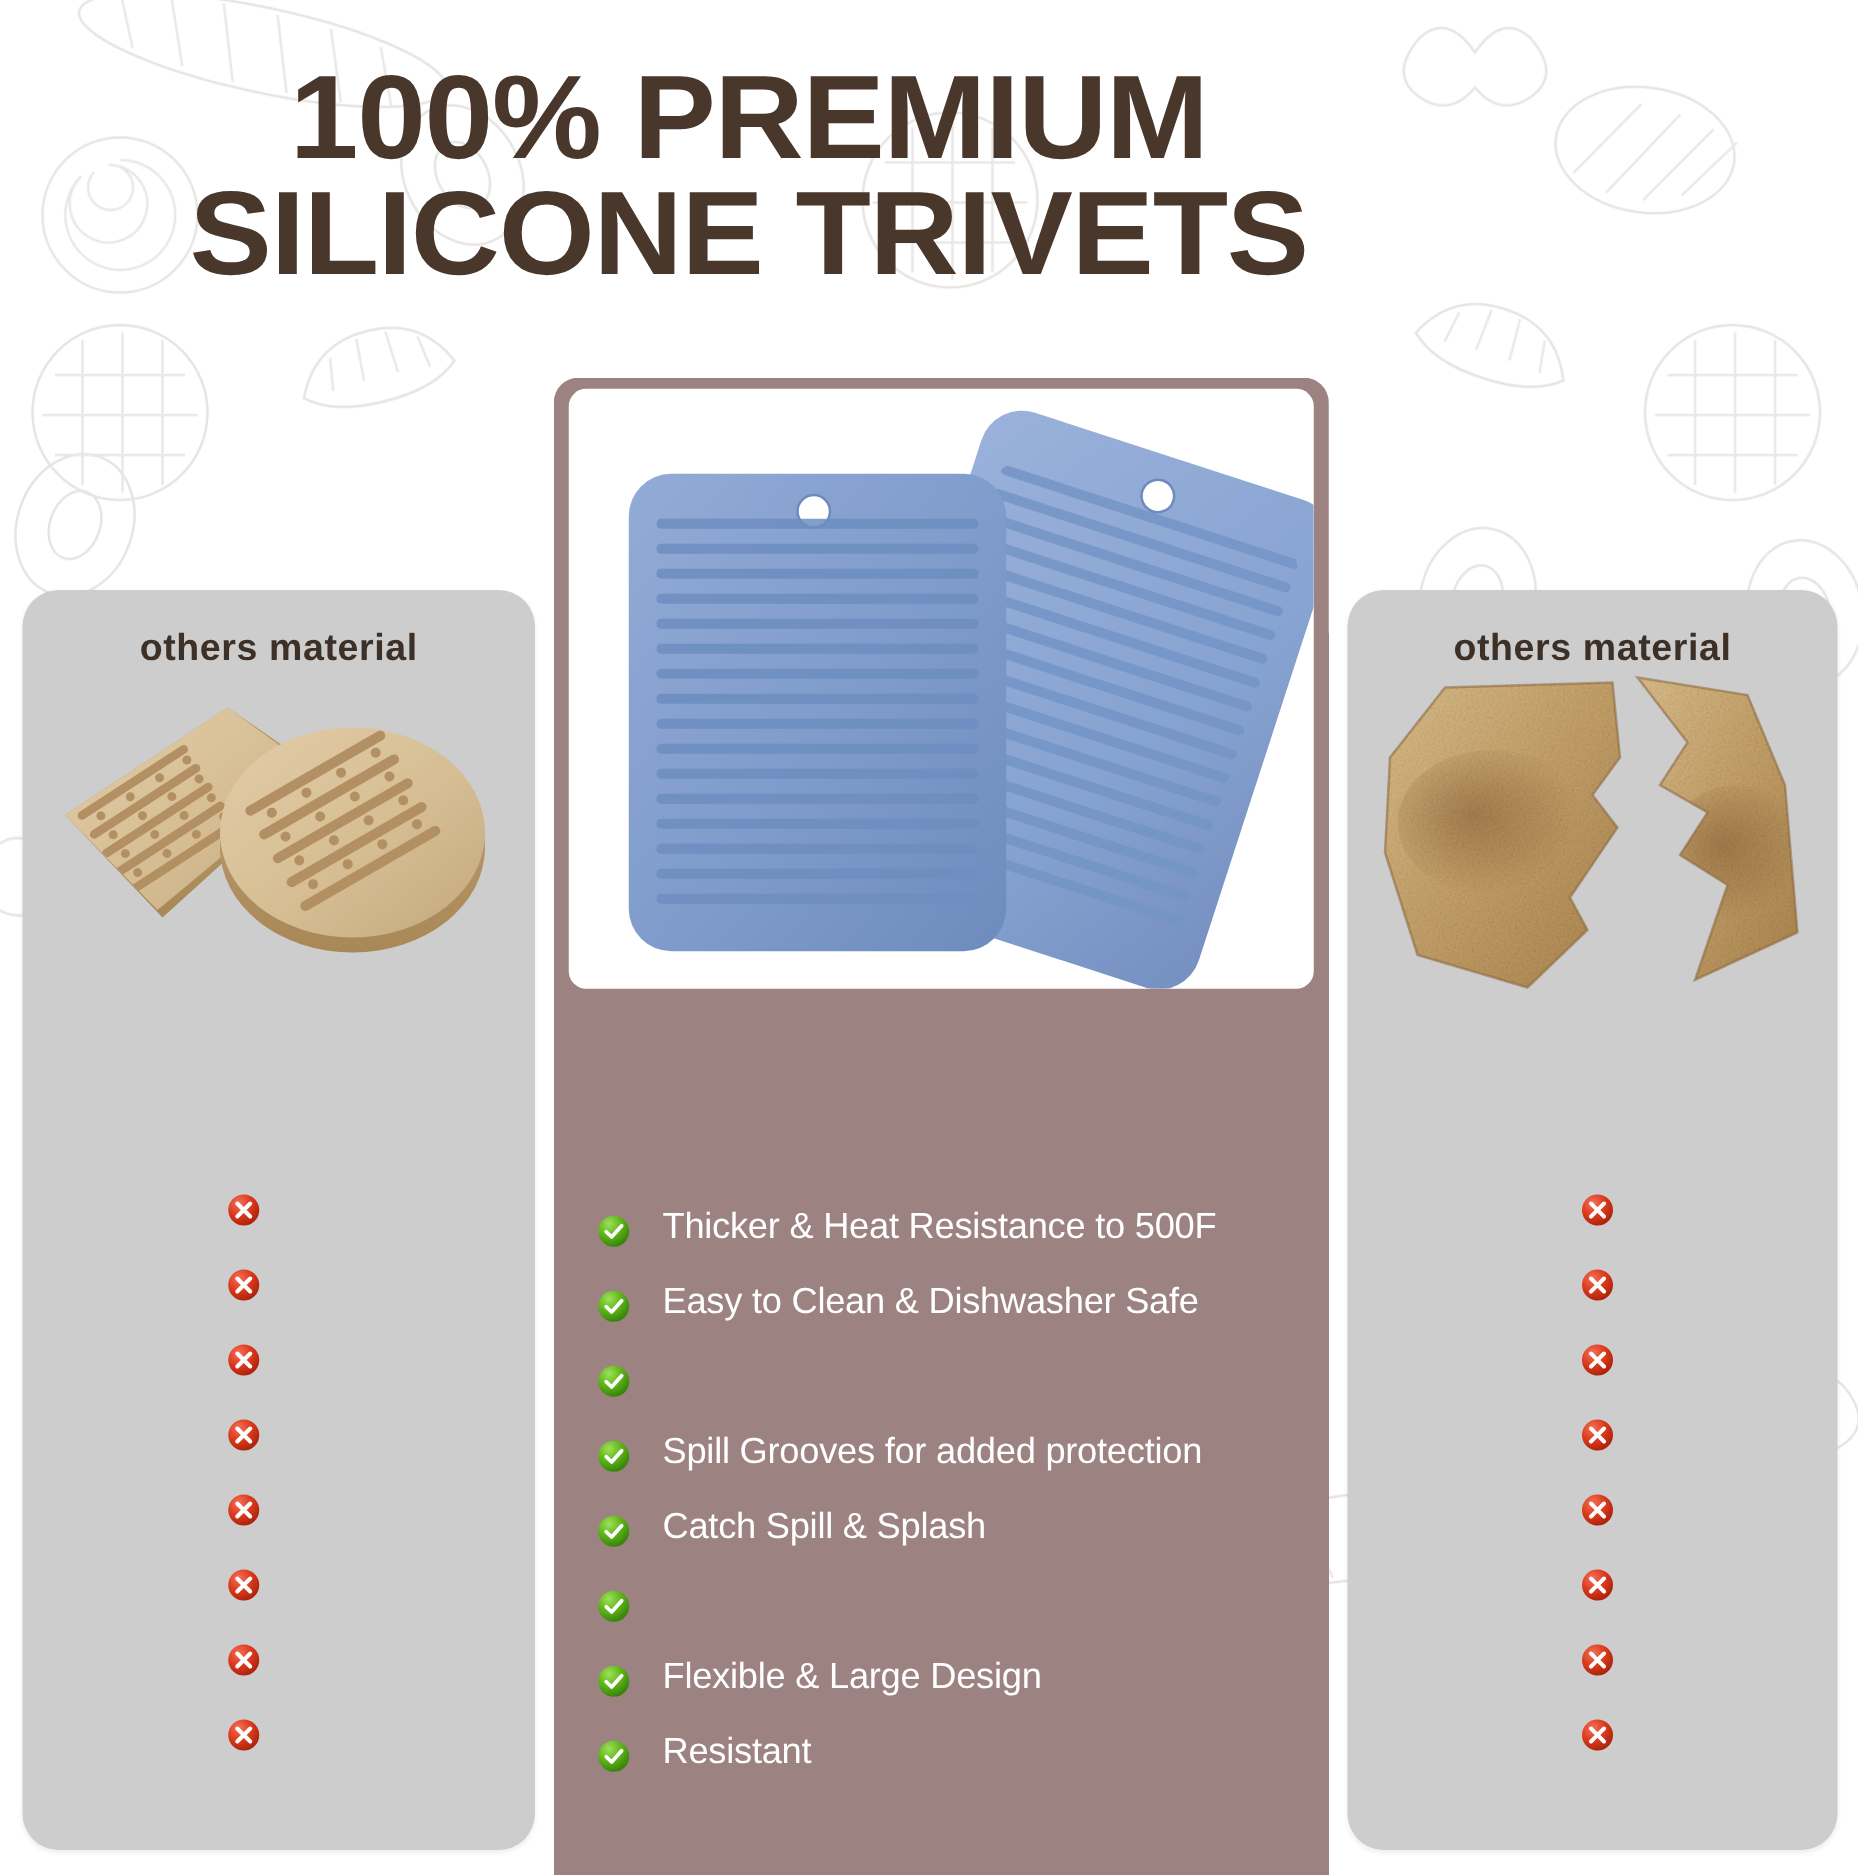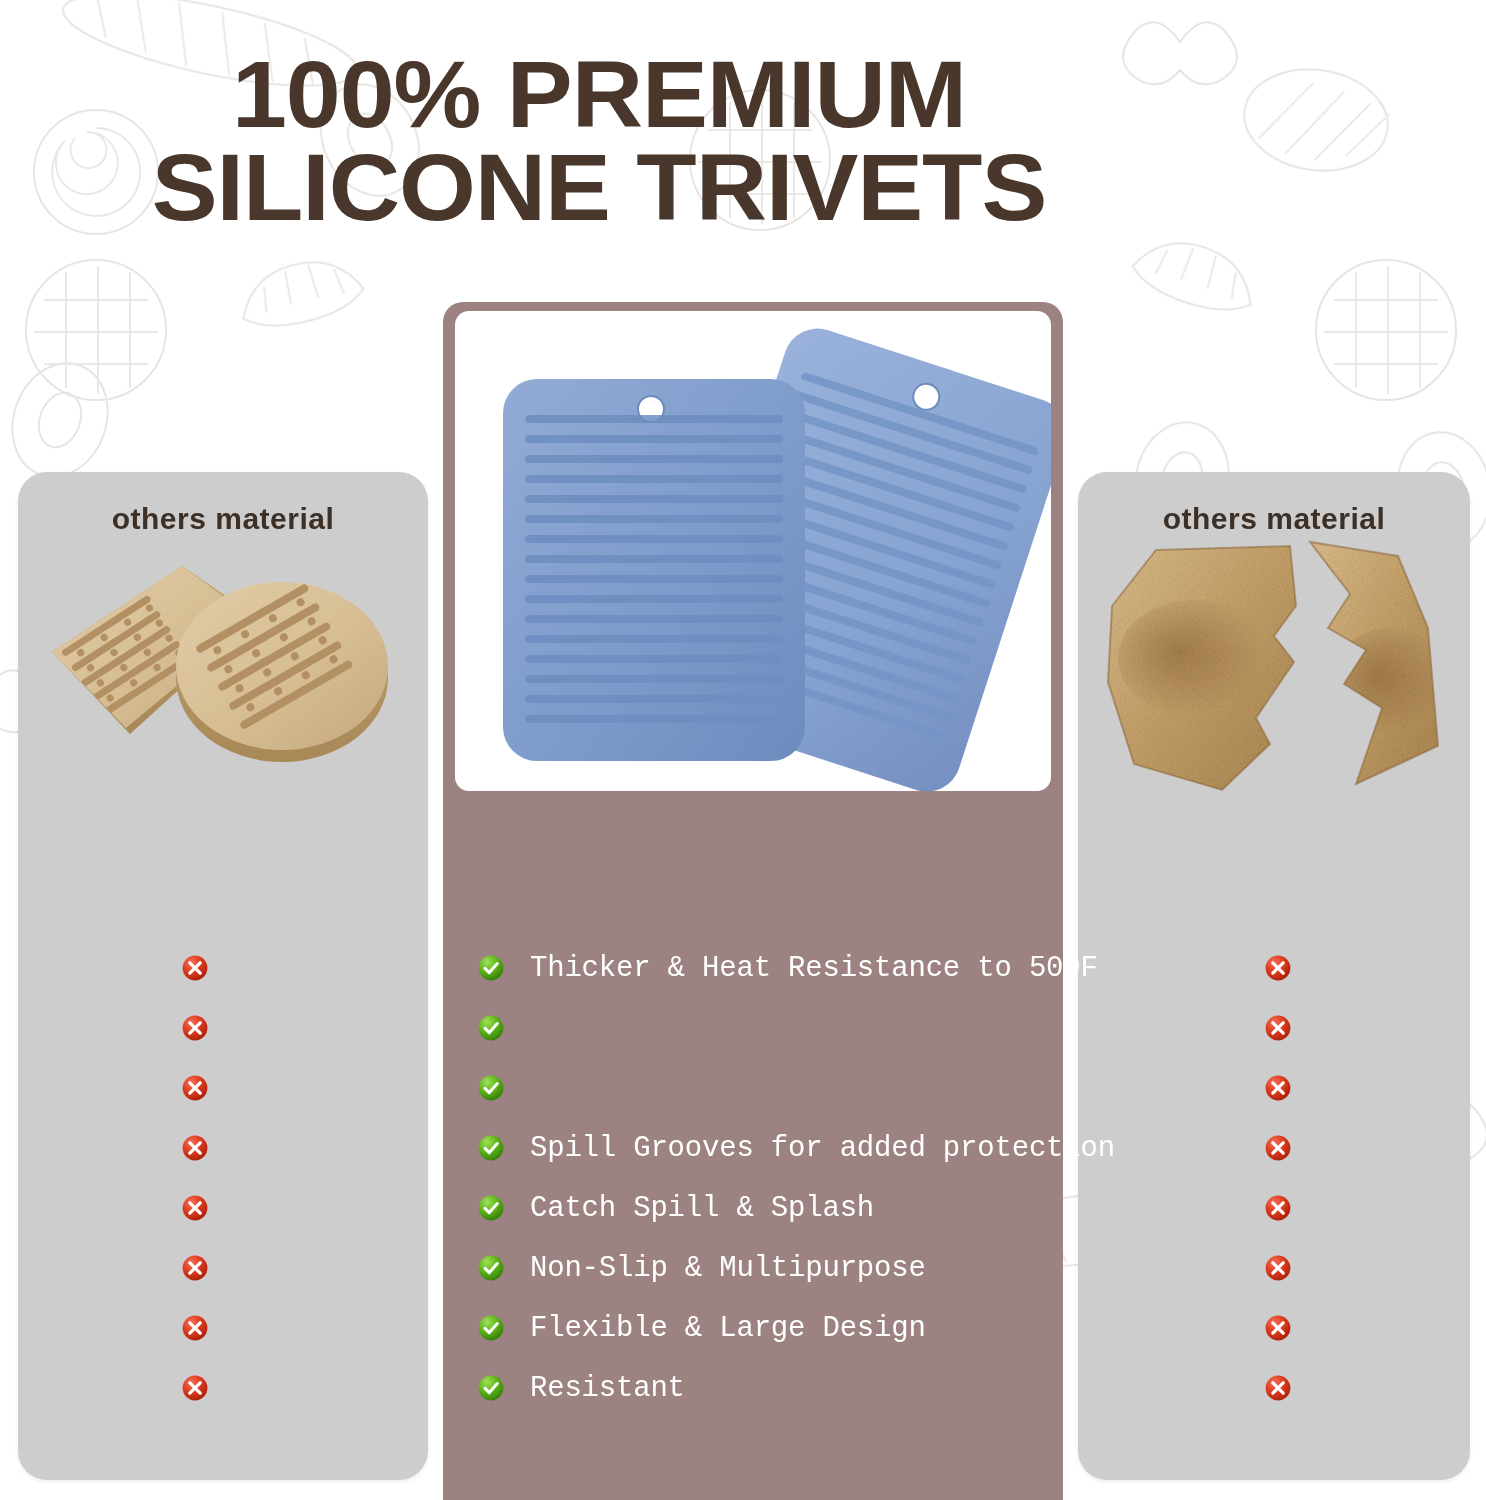--- a/index.html
+++ b/index.html
@@ -103,23 +103,22 @@
   
   .feature-list {
     position: absolute;
     left: 478px;
     top: 938px;
     width: 580px;
     z-index: 5;
   }
   .feature-row {
     display: flex;
-    align-items: center;
+    align-items: flex-end;
     height: 60px;
-    font-family: Liberation Mono, monospace;
   }
   .feature-text {
     font-size: 29px;
     color: #ffffff;
     margin-left: 26px;
     white-space: nowrap;
     letter-spacing: -0.2px;
   }
 
   .check-icon, .x-icon {
@@ -444,20 +443,21 @@
         <circle cx="13" cy="13" r="12.4" fill="url(#cg)"></circle>
         <path d="M7,13.4 L11.3,17.6 L19.3,8.6" fill="none" stroke="#fff" stroke-width="3" stroke-linecap="round" stroke-linejoin="round"></path>
       </svg>
     <span class="feature-text">Thicker &amp; Heat Resistance to 500F</span>
   </div>
   <div class="feature-row">
     <svg class="check-icon" viewBox="0 0 26 26" xmlns="http://www.w3.org/2000/svg">
         <circle cx="13" cy="13" r="12.4" fill="url(#cg)"></circle>
         <path d="M7,13.4 L11.3,17.6 L19.3,8.6" fill="none" stroke="#fff" stroke-width="3" stroke-linecap="round" stroke-linejoin="round"></path>
       </svg>
+    <span class="feature-text">Easy to Clean &amp; Dishwasher Safe</span>
   </div>
   <div class="feature-row">
     <svg class="check-icon" viewBox="0 0 26 26" xmlns="http://www.w3.org/2000/svg">
         <circle cx="13" cy="13" r="12.4" fill="url(#cg)"></circle>
         <path d="M7,13.4 L11.3,17.6 L19.3,8.6" fill="none" stroke="#fff" stroke-width="3" stroke-linecap="round" stroke-linejoin="round"></path>
       </svg>
   </div>
   <div class="feature-row">
     <svg class="check-icon" viewBox="0 0 26 26" xmlns="http://www.w3.org/2000/svg">
         <circle cx="13" cy="13" r="12.4" fill="url(#cg)"></circle>
@@ -470,21 +470,20 @@
         <circle cx="13" cy="13" r="12.4" fill="url(#cg)"></circle>
         <path d="M7,13.4 L11.3,17.6 L19.3,8.6" fill="none" stroke="#fff" stroke-width="3" stroke-linecap="round" stroke-linejoin="round"></path>
       </svg>
     <span class="feature-text">Catch Spill &amp; Splash</span>
   </div>
   <div class="feature-row">
     <svg class="check-icon" viewBox="0 0 26 26" xmlns="http://www.w3.org/2000/svg">
         <circle cx="13" cy="13" r="12.4" fill="url(#cg)"></circle>
         <path d="M7,13.4 L11.3,17.6 L19.3,8.6" fill="none" stroke="#fff" stroke-width="3" stroke-linecap="round" stroke-linejoin="round"></path>
       </svg>
-    <span class="feature-text">Non-Slip &amp; Multipurpose</span>
   </div>
   <div class="feature-row">
     <svg class="check-icon" viewBox="0 0 26 26" xmlns="http://www.w3.org/2000/svg">
         <circle cx="13" cy="13" r="12.4" fill="url(#cg)"></circle>
         <path d="M7,13.4 L11.3,17.6 L19.3,8.6" fill="none" stroke="#fff" stroke-width="3" stroke-linecap="round" stroke-linejoin="round"></path>
       </svg>
     <span class="feature-text">Flexible &amp; Large Design</span>
   </div>
   <div class="feature-row">
     <svg class="check-icon" viewBox="0 0 26 26" xmlns="http://www.w3.org/2000/svg">

